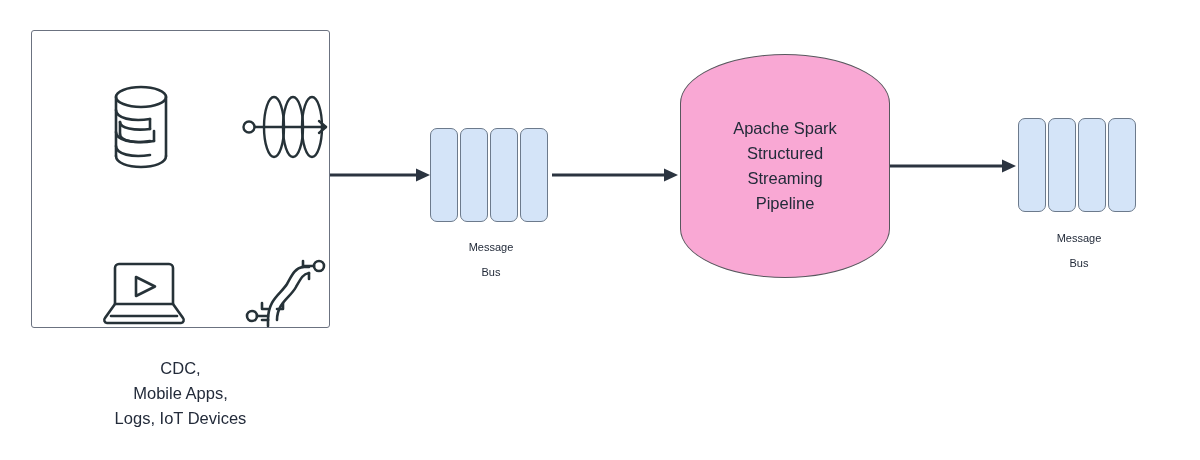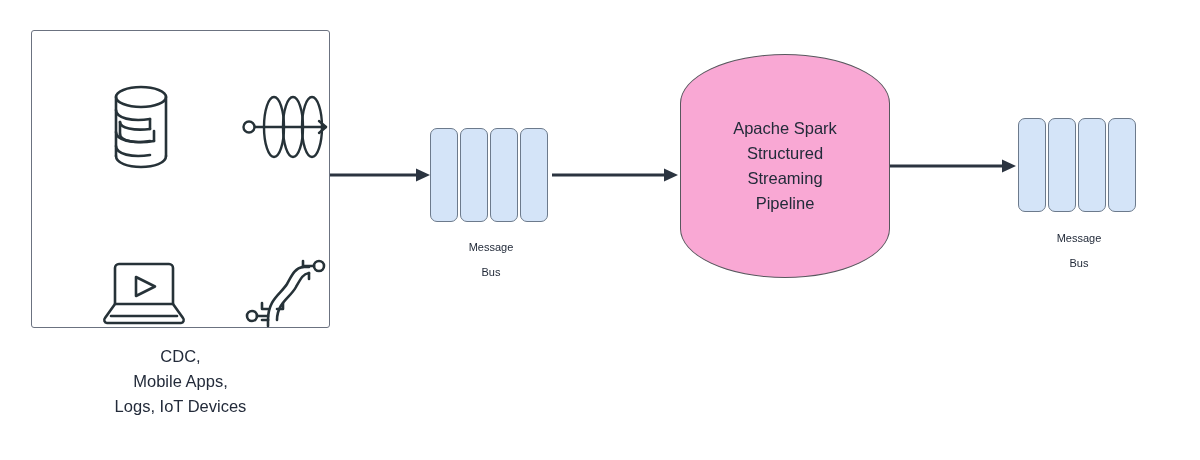--- a/index.html
+++ b/index.html
@@ -38,21 +38,21 @@
     justify-content: center;
   }
   .icon-db      { left: 58px;  top: 46px;  width: 110px; height: 100px; }
   .icon-stream  { left: 196px; top: 46px;  width: 118px; height: 100px; }
   .icon-laptop  { left: 56px;  top: 215px; width: 112px; height: 95px; }
   .icon-iot     { left: 196px; top: 213px; width: 112px; height: 98px; }
 
   .source-caption {
     position: absolute;
     left: 31px;
-    top: 344px;
+    top: 356px;
     width: 299px;
     text-align: center;
     font-size: 16.5px;
     line-height: 25px;
     color: #232b3a;
     white-space: pre-line;
   }
 
   
   .msgbus {

